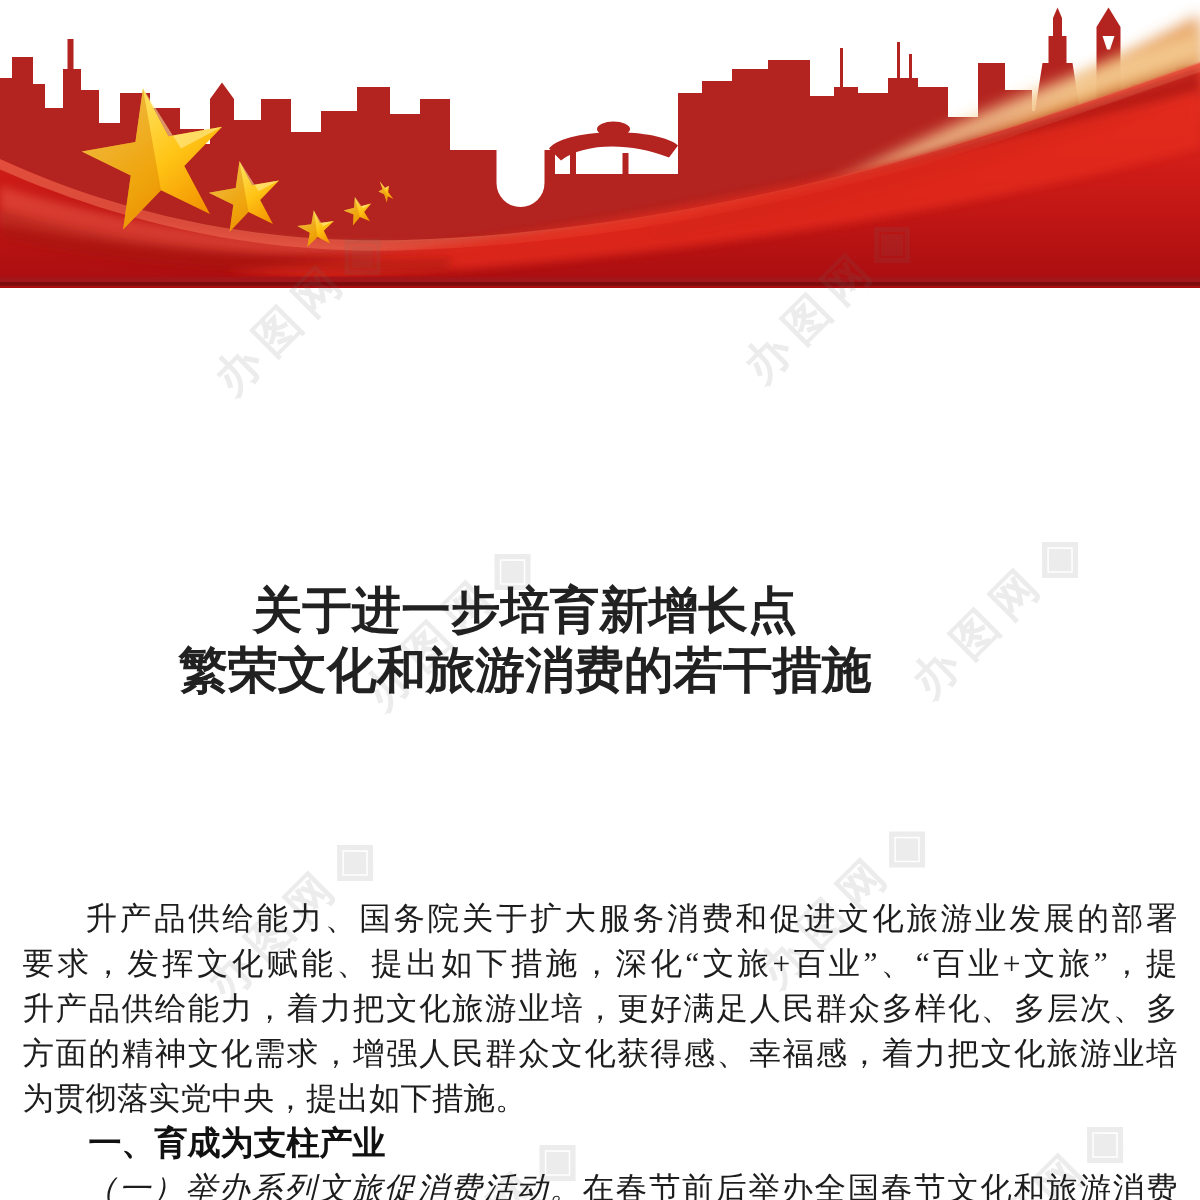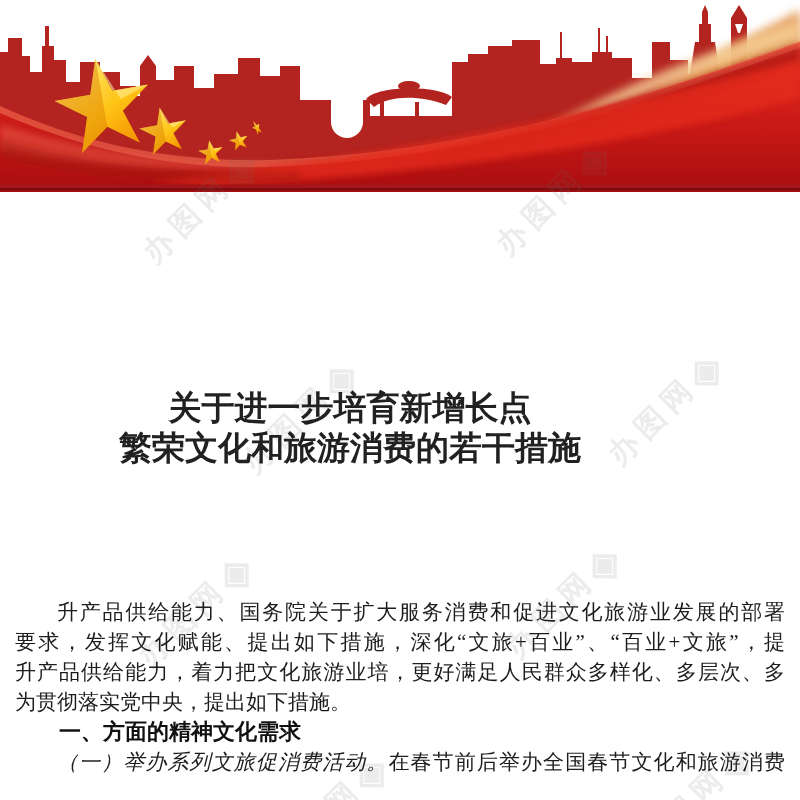--- a/index.html
+++ b/index.html
@@ -109,18 +109,19 @@
 
   <div id="title">
     <div class="t1">关于进一步培育新增长点</div>
     <div class="t2">繁荣文化和旅游消费的若干措施</div>
   </div>
 
   <div id="doc">
     <div class="line j ind">升产品供给能力、国务院关于扩大服务消费和促进文化旅游业发展的部署</div>
     <div class="line j">要求，发挥文化赋能、提出如下措施，深化“文旅+百业”、“百业+文旅”，提</div>
     <div class="line j">升产品供给能力，着力把文化旅游业培，更好满足人民群众多样化、多层次、多</div>
+    <div class="line j">方面的精神文化需求，增强人民群众文化获得感、幸福感，着力把文化旅游业培</div>
     <div class="line">为贯彻落实党中央，提出如下措施。</div>
-    <div class="line h1 ind">一、方面的精神文化需求</div>
+    <div class="line h1 ind">一、育成为支柱产业</div>
     <div class="line j ind"><span class="kai">（一）举办系列文旅促消费活动。</span><span>在春节前后举办全国春节文化和旅游消费</span></div>
   </div>
 
 </div>
 
 </body></html>

